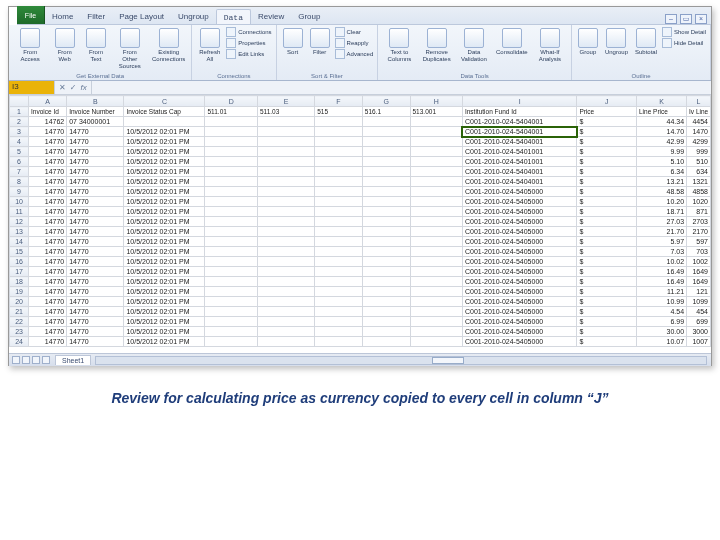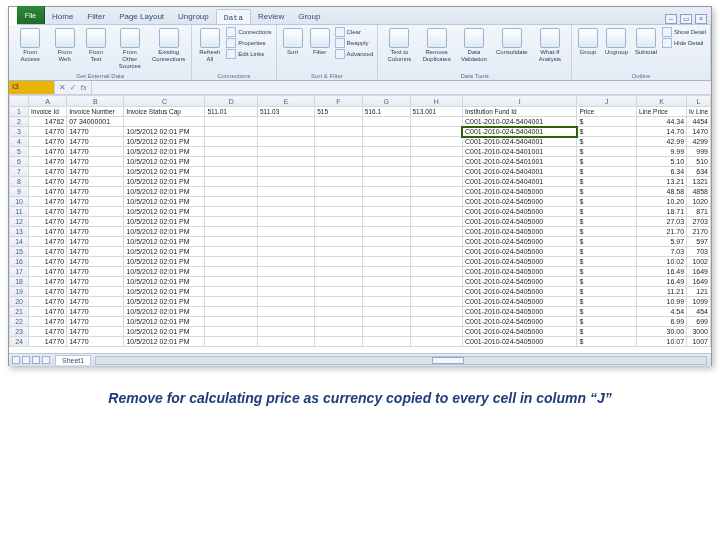--- a/index.html
+++ b/index.html
@@ -605,13 +605,13 @@
         <span></span>
       </div>
     <div class="st-tab">Sheet1</div>
     <div class="st-scroll">
         <div class="thumb"></div>
       </div>
   </div>
 
 </div>
 
-<div class="caption">Remove for calculating price as currency copied to every cell in column “J”</div>
+<div class="caption">Review for calculating price as currency copied to every cell in column “J”</div>
 
 </body></html>

